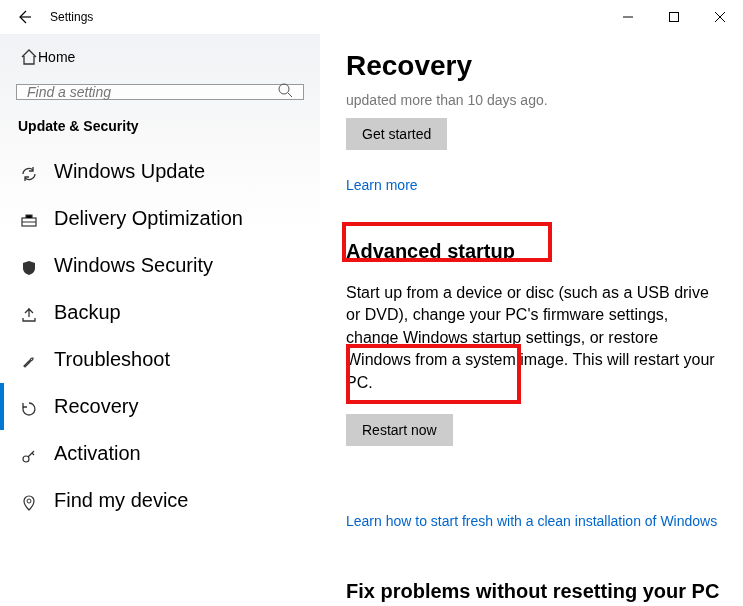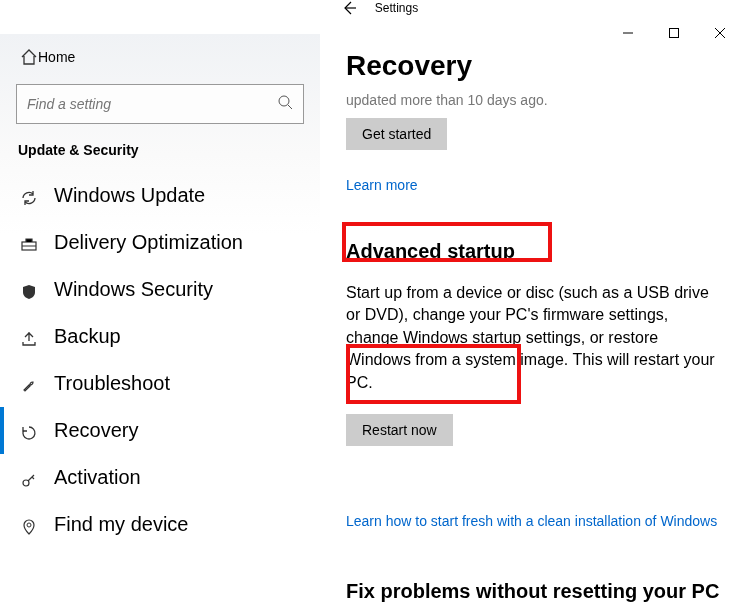--- a/index.html
+++ b/index.html
@@ -1,27 +1,27 @@
 <!DOCTYPE html>
 <html><head>
 <meta charset="utf-8">
 <style>
   * { box-sizing: border-box; margin: 0; padding: 0; font-family: "Segoe UI", -apple-system, sans-serif; }
   body { width: 743px; height: 606px; overflow: hidden; background: #fff; position: relative; }
-  .titlebar { height: 34px; display: flex; align-items: center; flex-direction: column; }
+  .titlebar { height: 34px; display: flex; align-items: center; }
   .titlebar-left { display: flex; align-items: center; padding-left: 16px; gap: 18px; }
   .back-btn { width: 16px; height: 16px; display:flex; align-items:center; justify-content:center; }
   .titlebar-title { font-size: 12px; color: #000; }
   .winctrls { margin-left: auto; display: flex; }
   .winctrl { width: 46px; height: 34px; display:flex; align-items:center; justify-content:center; }
   .content { display: flex; height: calc(100% - 34px); }
   .sidebar { width: 320px; background: linear-gradient(to bottom, #f0f2f5 0%, #fafafa 120px, #ffffff 200px); padding-top: 4px; }
   .home-row { display:flex; align-items:center; padding: 10px 8px 10px 20px; cursor:pointer; }
   .home-row span.lbl { font-size: 14px; }
-  .searchbox { margin: 8px 16px 18px 16px; border:1px solid #999; height:40px; display:flex; align-items:center; padding: 0 10px; background:#fdfdfd; }
+  .searchbox { margin: 8px 16px 18px 16px; border:1px solid #999; height:16px; display:flex; align-items:center; padding: 0 10px; background:#fdfdfd; }
   .searchbox input { flex:1; border:none; outline:none; font-size:14px; background:transparent; font-style: italic; color:#666; }
   .category { font-weight:600; font-size:14px; padding: 0 0 14px 18px; }
   .nav-item { display:flex; align-items:flex-end; gap:16px; padding: 12px 8px 12px 20px; cursor:pointer; font-size:20px; position:relative; }
   .nav-item.active::before { content:""; position:absolute; left:0; top:0; bottom:0; width:4px; background:#0078d4; }
   .nav-icon { width:18px; height:18px; display:flex; align-items:center; justify-content:center; flex-shrink:0; }
   .main { flex:1; padding: 0 0 0 26px; overflow:hidden; }
   .page-title { font-size:28px; font-weight:600; margin: 16px 0 0 0; }
   .truncated { color:#777; font-size:14px; margin-top:10px; }
   .btn { background:#ccc; border:none; padding: 8px 16px; font-size:14px; cursor:pointer; margin-top:10px; }
   .link { color:#0066cc; font-size:14px; cursor:pointer; display:inline-block; }

